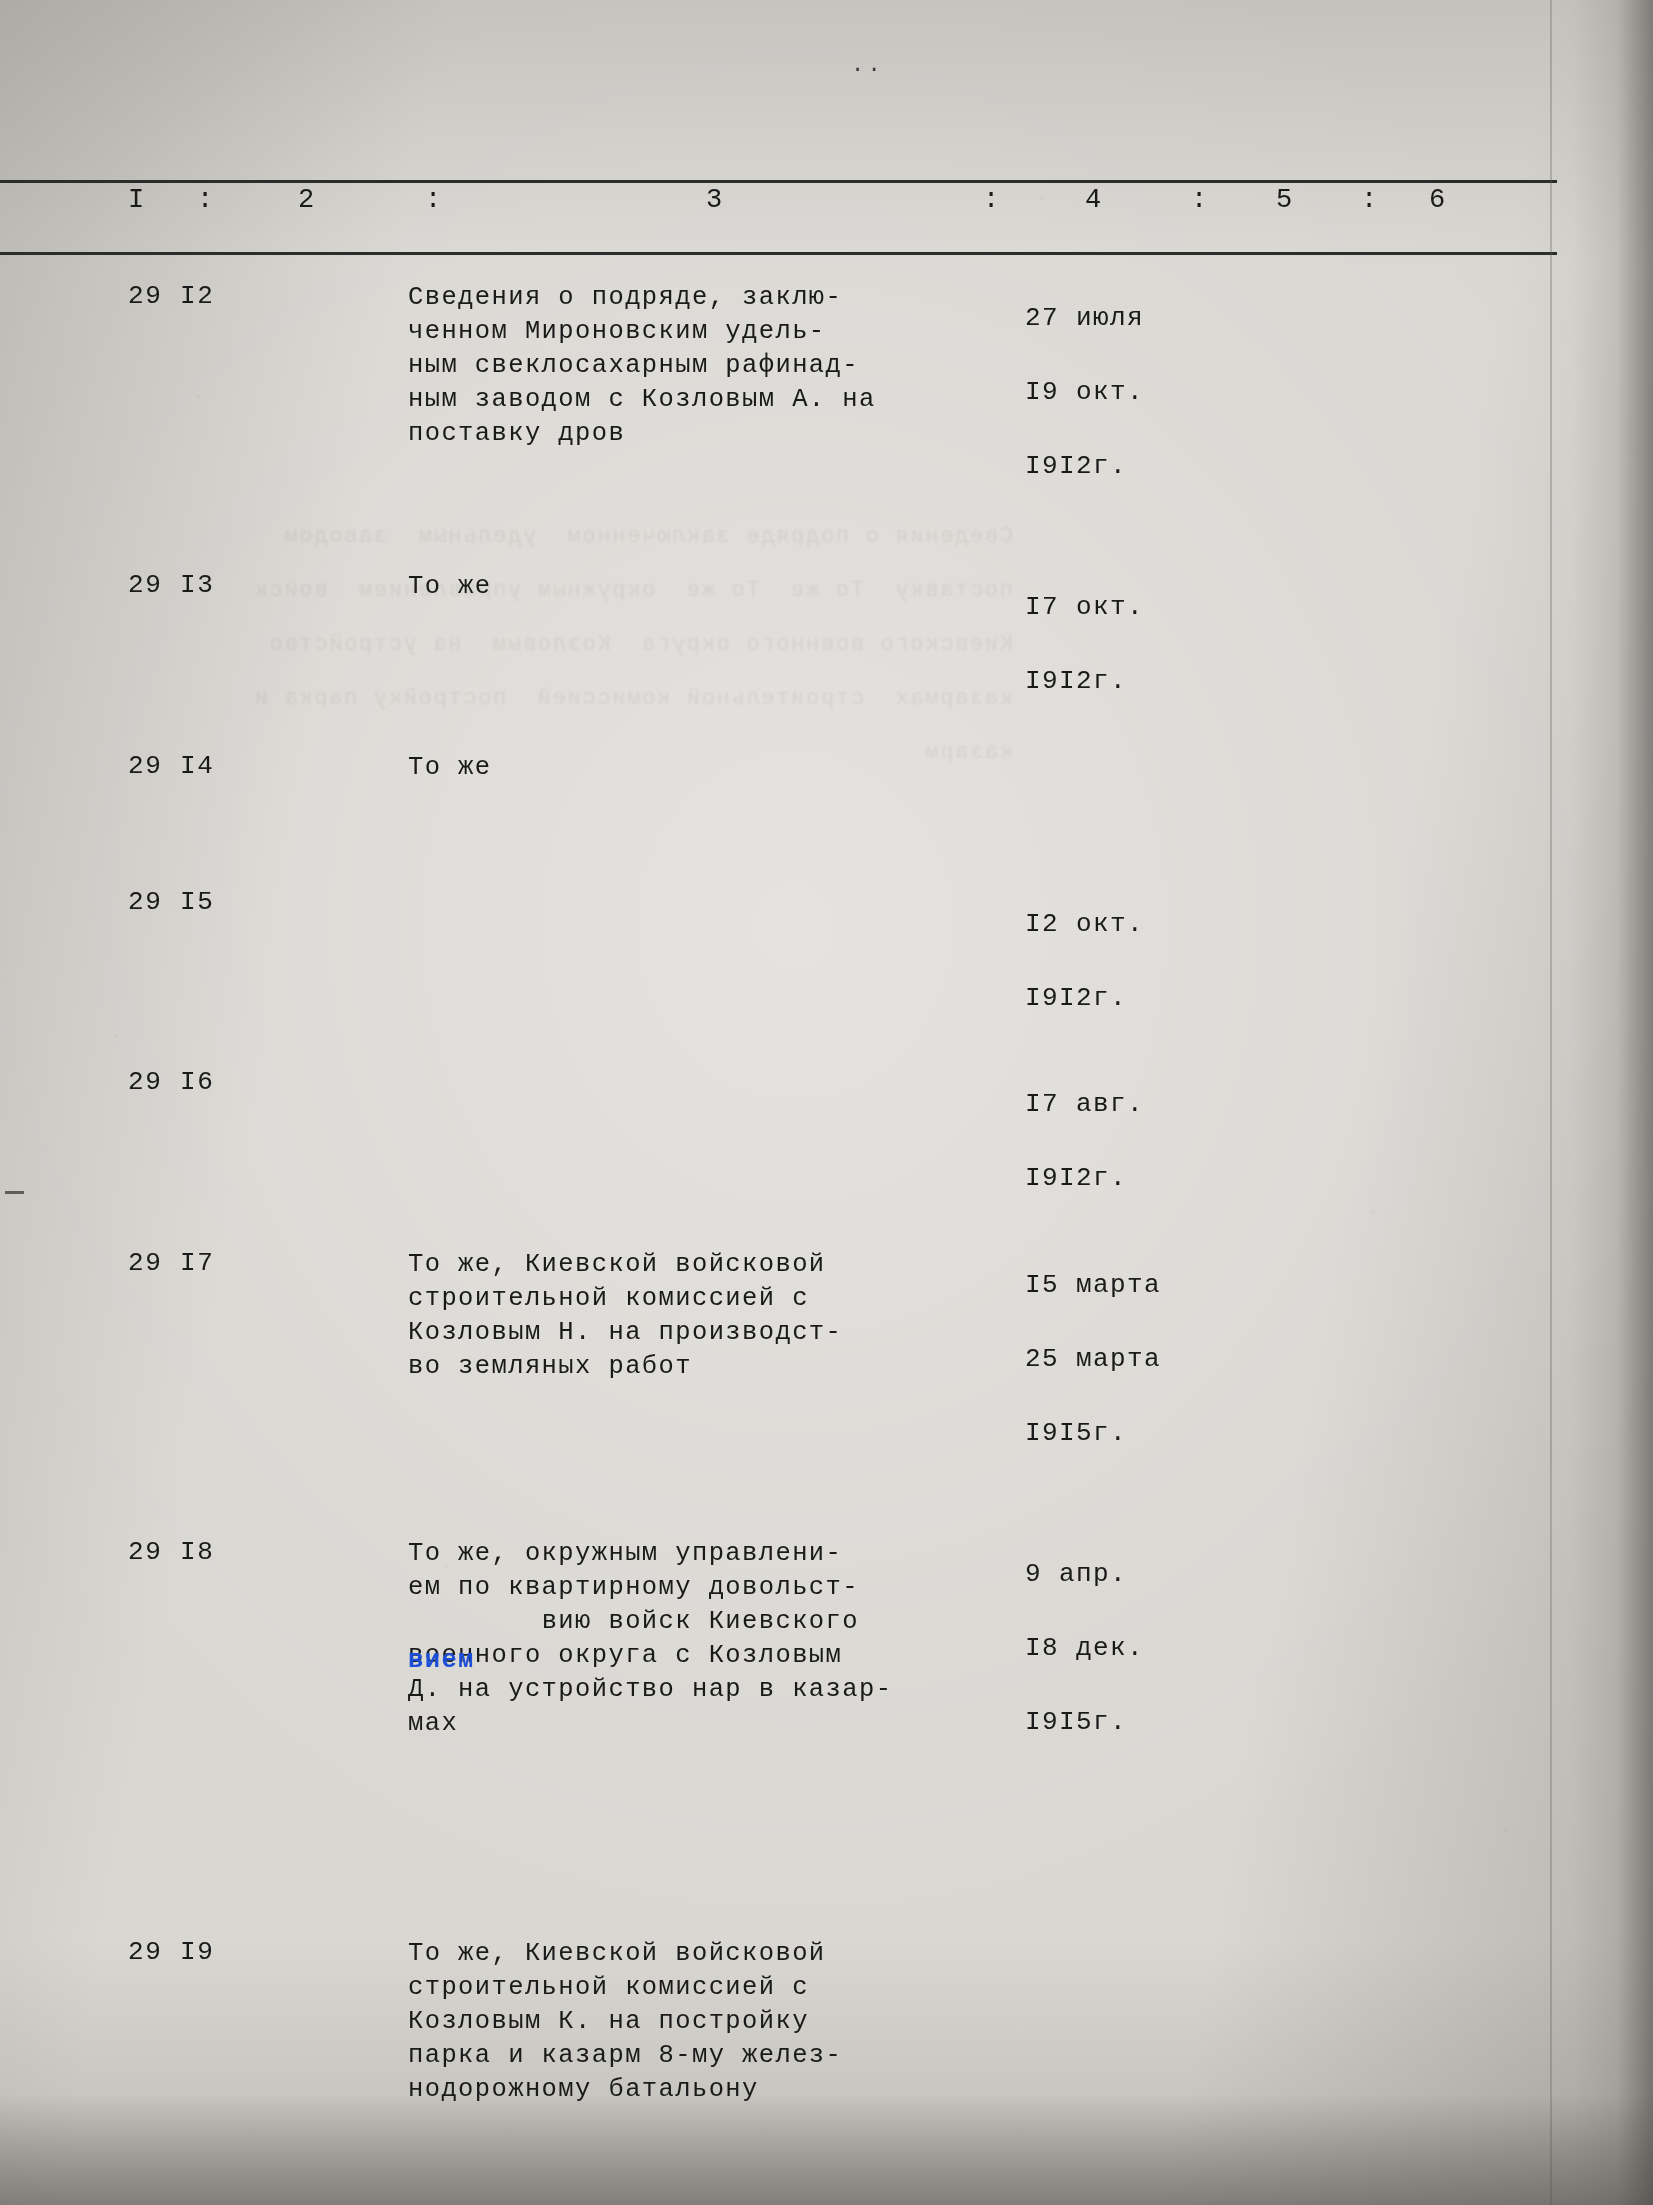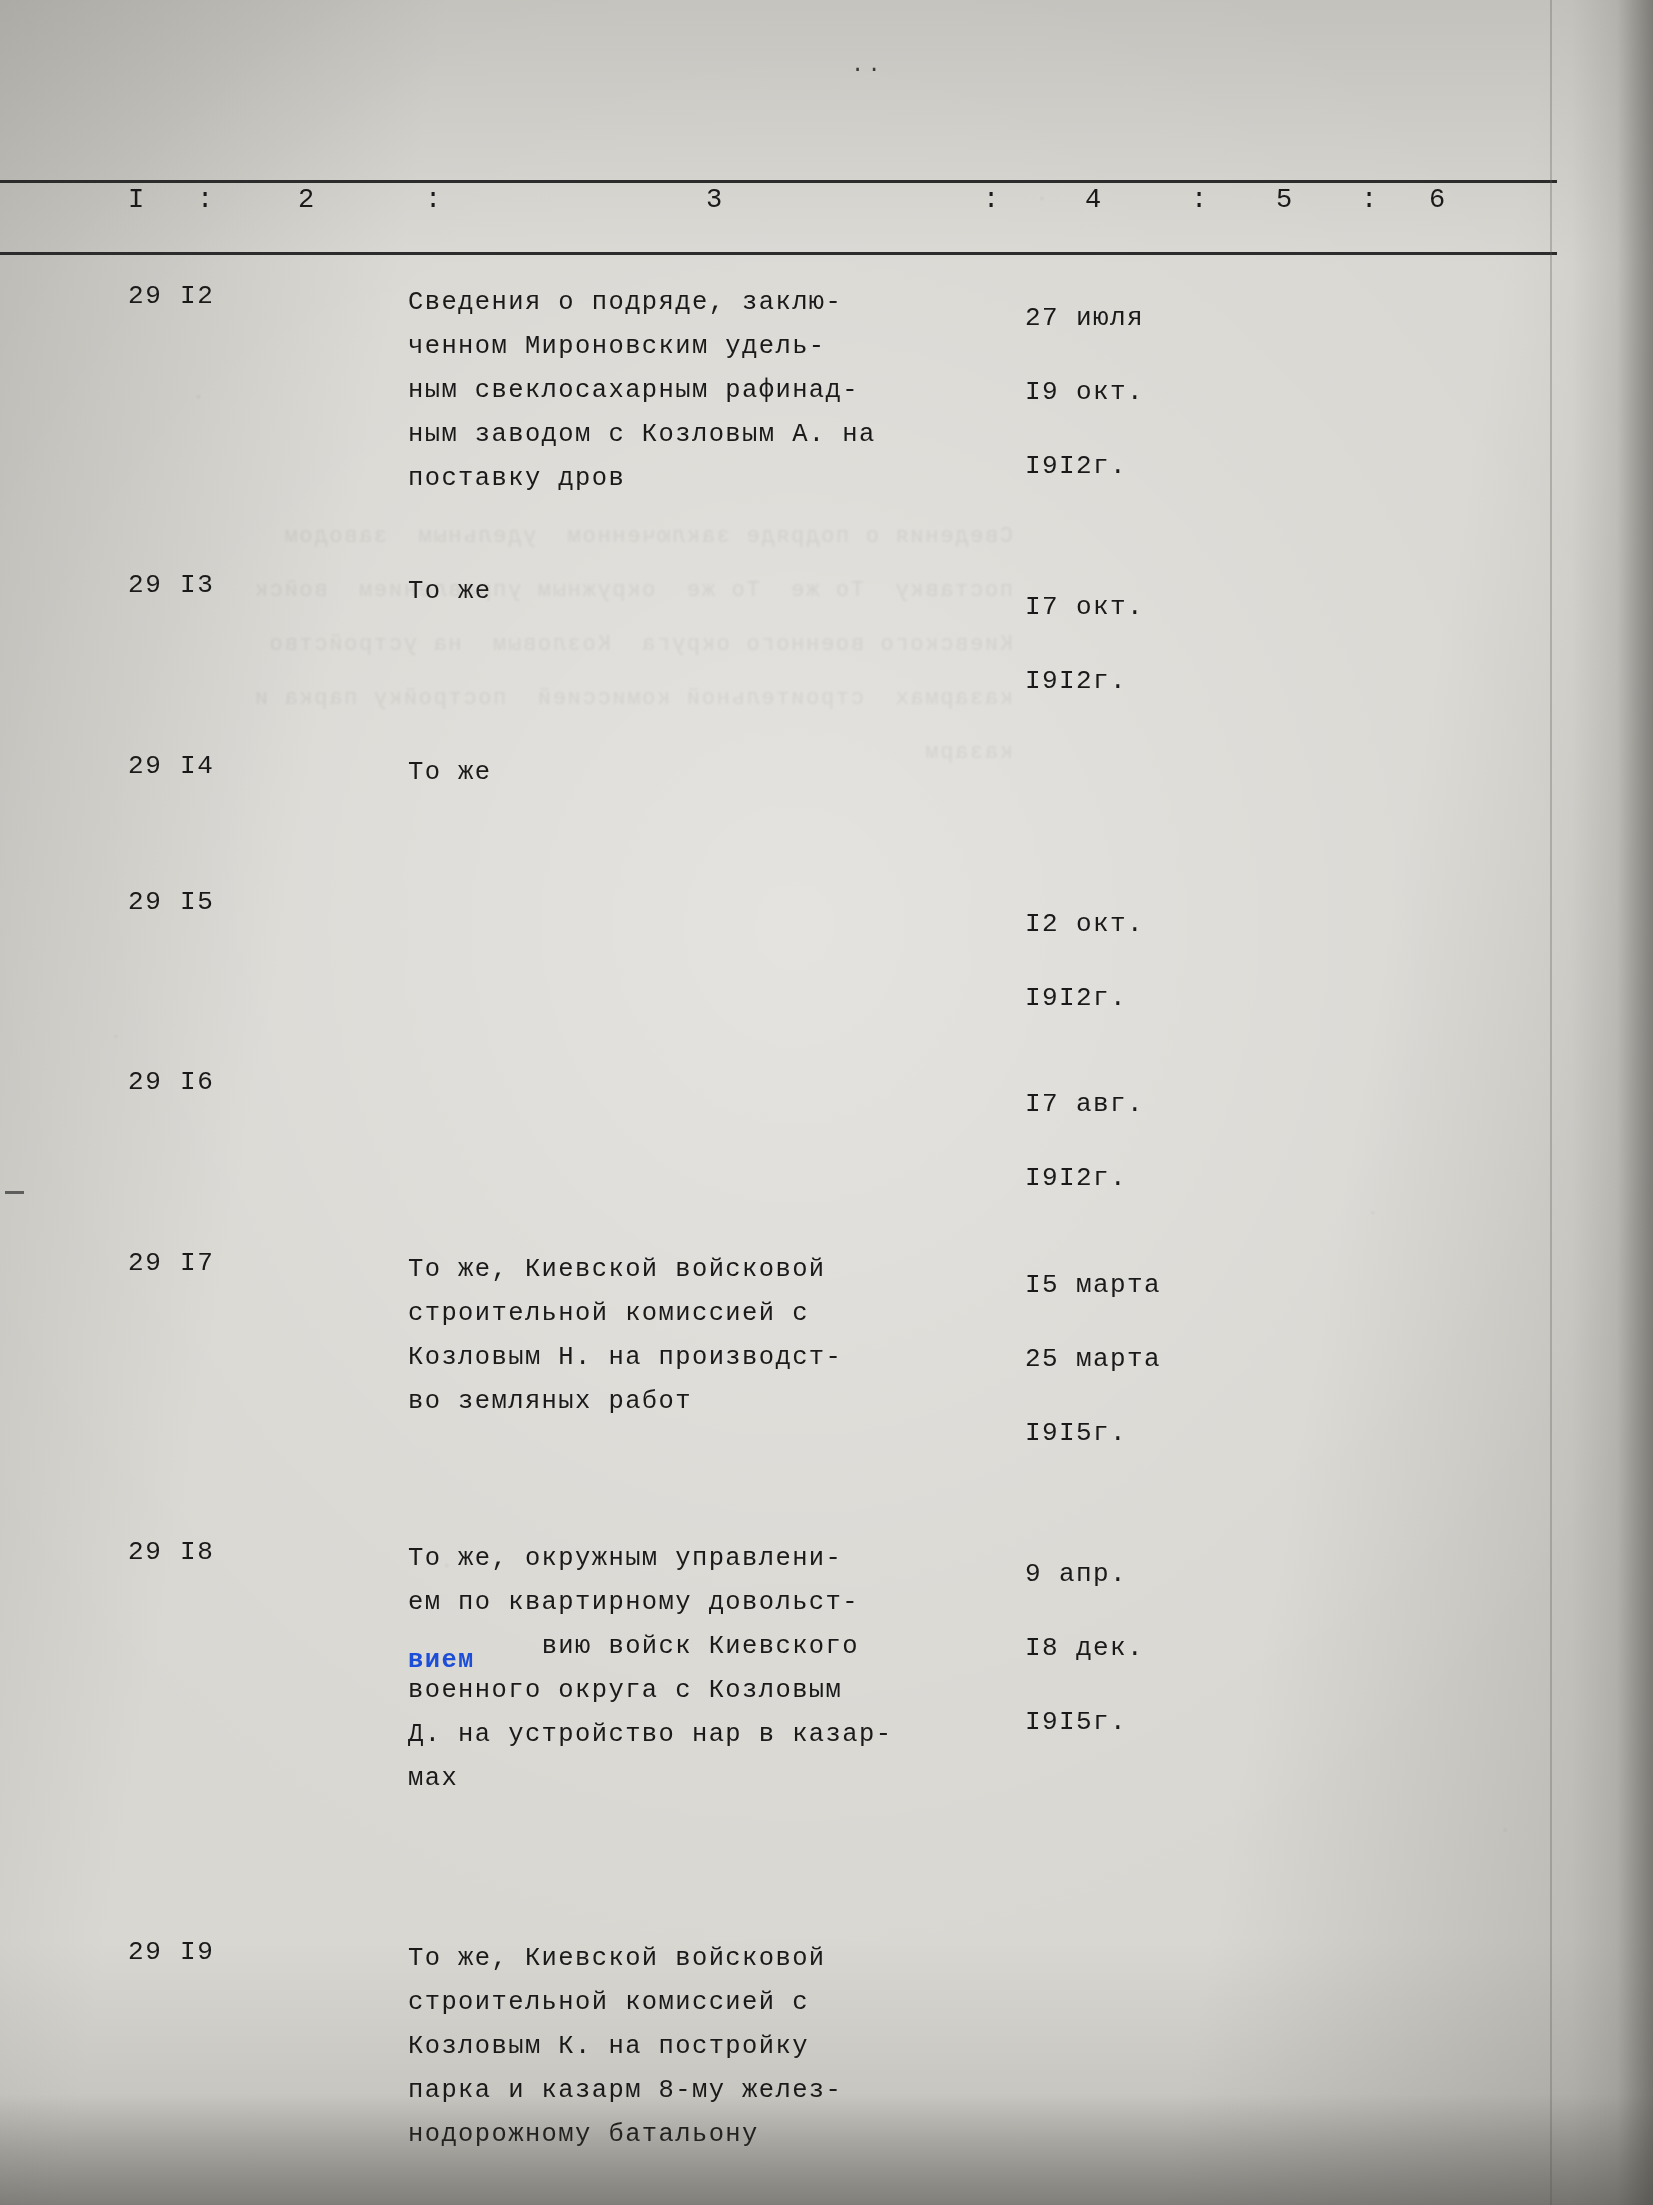--- a/index.html
+++ b/index.html
@@ -113,21 +113,21 @@
     left: 128px;
     font-size: 26px;
     letter-spacing: 1.7px;
     white-space: pre;
   }
   .cell-title {
     position: absolute;
     left: 408px;
     width: 630px;
     font-size: 25.5px;
-    line-height: 44px;
+    line-height: 34px;
     letter-spacing: 1.4px;
     white-space: pre-wrap;
   }
   .cell-date {
     position: absolute;
     left: 1025px;
     width: 272px;
     font-size: 26px;
     line-height: 74px;
     letter-spacing: 1.4px;

